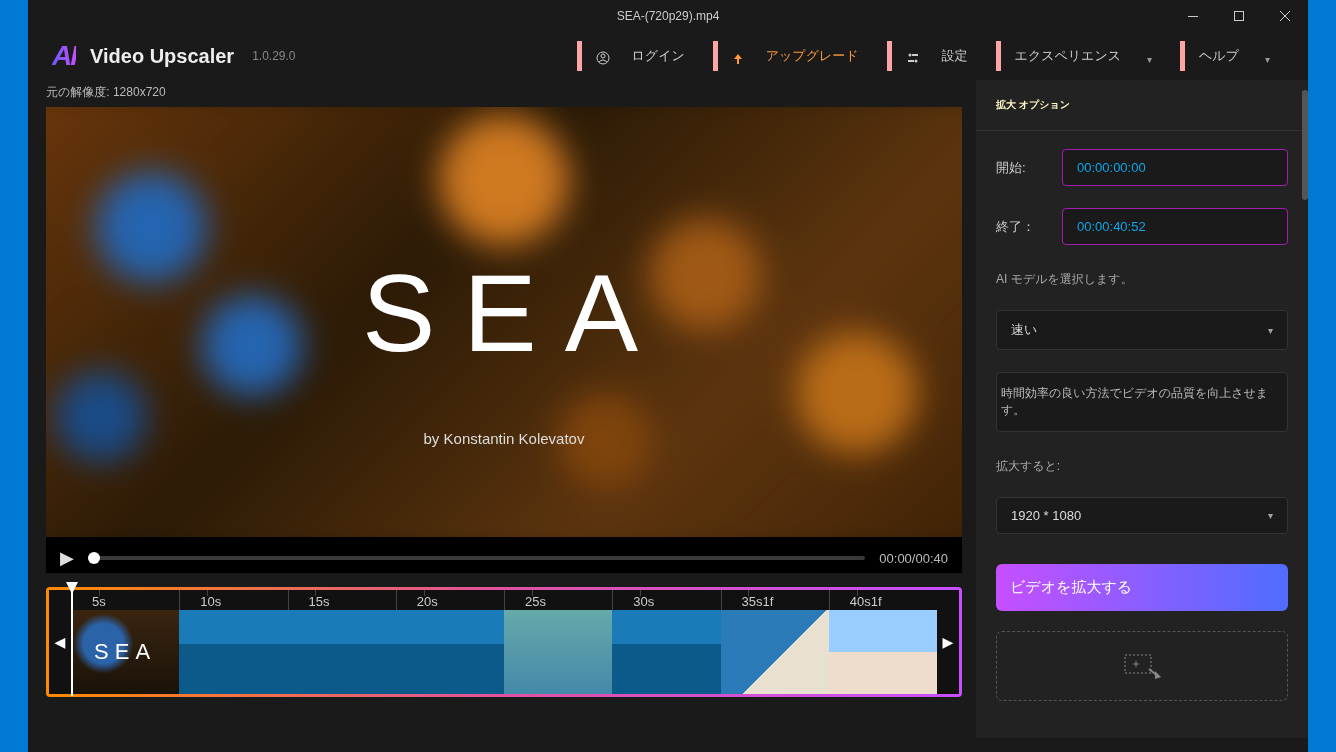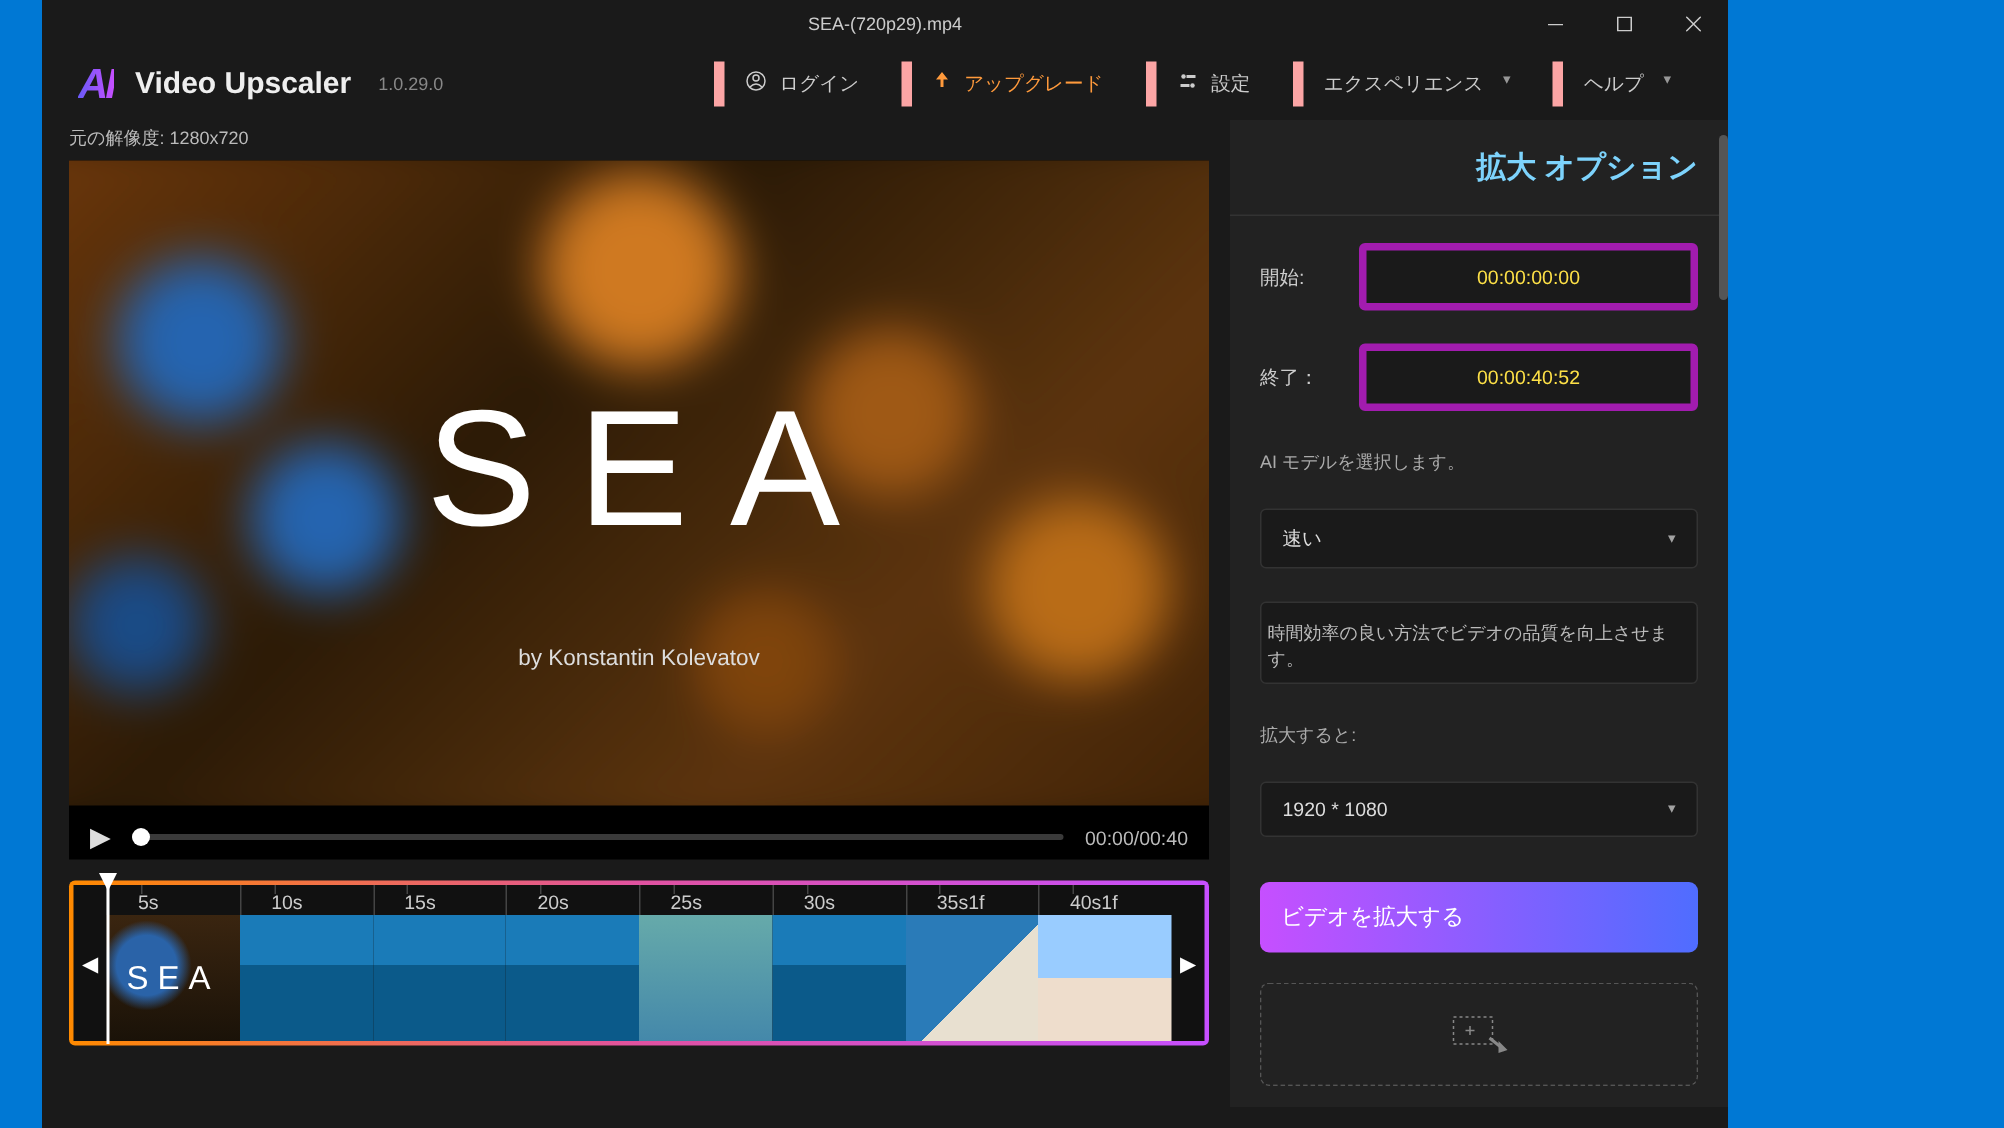--- a/index.html
+++ b/index.html
@@ -1,30 +1,30 @@
 <!DOCTYPE html>
 <html><head>
 <meta charset="utf-8">
 <style>
 * { margin: 0; padding: 0; box-sizing: border-box; font-family: "Segoe UI", "Yu Gothic UI", sans-serif; }
 body { background: #0078d4; width: 1336px; height: 752px; overflow: hidden; }
-.app-window { position: absolute; left: 28px; top: 0; width: 1124px; height: 752px; background: #1a1a1a; display: flex; flex-direction: column; }
+.app-window { position: absolute; left: 28px; top: 0; width: 1280px; height: 752px; background: #1a1a1a; display: flex; flex-direction: column; }
 
 
 .titlebar { height: 32px; display: flex; align-items: center; justify-content: center; position: relative; color: #ccc; font-size: 12px; }
 .titlebar-controls { position: absolute; right: 0; top: 0; display: flex; height: 32px; }
 .titlebar-controls div { width: 46px; height: 32px; display: flex; align-items: center; justify-content: center; color: #ccc; cursor: pointer; }
 
 
 .header-row { height: 48px; display: flex; align-items: center; padding: 0 24px; gap: 14px; }
 .logo { font-size: 28px; font-weight: 700; font-style: italic; background: linear-gradient(90deg,#6a5af9,#c64fff); -webkit-background-clip: text; background-clip: text; color: transparent; letter-spacing: -2px; }
 .app-title { color: #eee; font-size: 20px; font-weight: 600; }
 .app-version { color: #888; font-size: 12px; margin-left: 4px; }
 .header-spacer { flex: 1; }
-.header-btn { display: flex; align-items: flex-start; gap: 9px; color: #ccc; font-size: 13px; padding: 6px 14px; cursor: pointer; border-left: 7px solid #fca5a5; }
+.header-btn { display: flex; align-items: flex-end; gap: 22px; color: #ccc; font-size: 13px; padding: 6px 14px; cursor: pointer; border-left: 5px solid #fca5a5; }
 .header-btn:first-of-type { border-left: none; }
 .header-btn.upgrade { color: #ff9a3c; }
 .chevron { font-size: 10px; margin-left: 4px; opacity: .7; }
 
 
 .main { flex: 1; display: flex; gap: 14px; padding: 0 0 14px 18px; min-height: 0; }
 .left-col { flex: 1; display: flex; flex-direction: column; min-width: 0; }
 .meta-line { color: #bbb; font-size: 12px; padding: 4px 0 6px 0; }
 
 
@@ -63,25 +63,25 @@
 .thumb-splash { background: linear-gradient(135deg,#2a7bb8 0 55%, #e8e0d0 55% 100%); }
 .thumb-person { background: linear-gradient(#6aa, #48a); }
 .thumb-beach { background: linear-gradient(#9cf 0 50%, #edc 50% 100%); }
 .tl-arrow { position:absolute; top:50%; transform:translateY(-50%); color:#fff; font-size:14px; width:18px; text-align:center; cursor:pointer; }
 .tl-arrow.left { left:2px; } .tl-arrow.right { right:2px; }
 .scrubber { position:absolute; top:-2px; left:22px; width:2px; height:calc(100% + 4px); background:#fff; }
 .scrubber::before { content:""; position:absolute; top:-6px; left:-5px; width:12px; height:12px; background:#fff; clip-path: polygon(0 0,100% 0,50% 100%); }
 
 
 .right-col { width: 332px; background:#222; display:flex; flex-direction:column; padding:0 0 14px 0; position:relative; }
-.panel-title { color:#7dd3fc; font-size:20px; font-weight:600; padding:18px 20px; border-bottom:1px solid #333;text-align:right; }
+.panel-title { color:#fef9c3; font-size:10px; font-weight:600; padding:18px 20px; border-bottom:1px solid #333; }
 .panel-body { padding:18px 20px; display:flex; flex-direction:column; gap:22px; overflow:auto; }
 .field-row { display:flex; align-items:center; gap:14px; }
 .field-label { color:#ccc; font-size:13px; width:52px; }
-.field-box { flex:1; background:#1a1a1a; border:5px solid #a21caf; border-radius:4px; padding:10px 14px; color:#fde047; font-size:13px; text-align:center; }
+.field-box { flex:1; background:#1a1a1a; border:1px solid #a21caf; border-radius:4px; padding:10px 14px; color:#0ea5e9; font-size:13px; }
 .section-label { color:#aaa; font-size:12px; margin-top:4px; }
 .select-box { background:#1a1a1a; border:1px solid #333; border-radius:4px; padding:10px 14px; color:#ddd; font-size:13px; display:flex; justify-content:space-between; align-items:center; cursor:pointer; }
 .desc-box { background:#1a1a1a; border:1px solid #333; border-radius:4px; padding:12px 4px; color:#bbb; font-size:12px; min-height:52px; }
 .primary-btn { margin:12px 20px 0; padding:14px; text-align:left; color:#fff; font-size:15px; font-weight:500; background:linear-gradient(90deg,#c64fff,#4f6dff); border-radius:6px; cursor:pointer; }
 .drop-zone { margin:20px 20px 0; border:1px dashed #555; border-radius:6px; height:70px; display:flex; align-items:center; justify-content:center; color:#888; }
 .right-scrollbar { position:absolute; right:0; top:10px; width:6px; height:110px; background:#555; border-radius:3px; }
 
 svg { display:block; }
 </style>
 </head>

